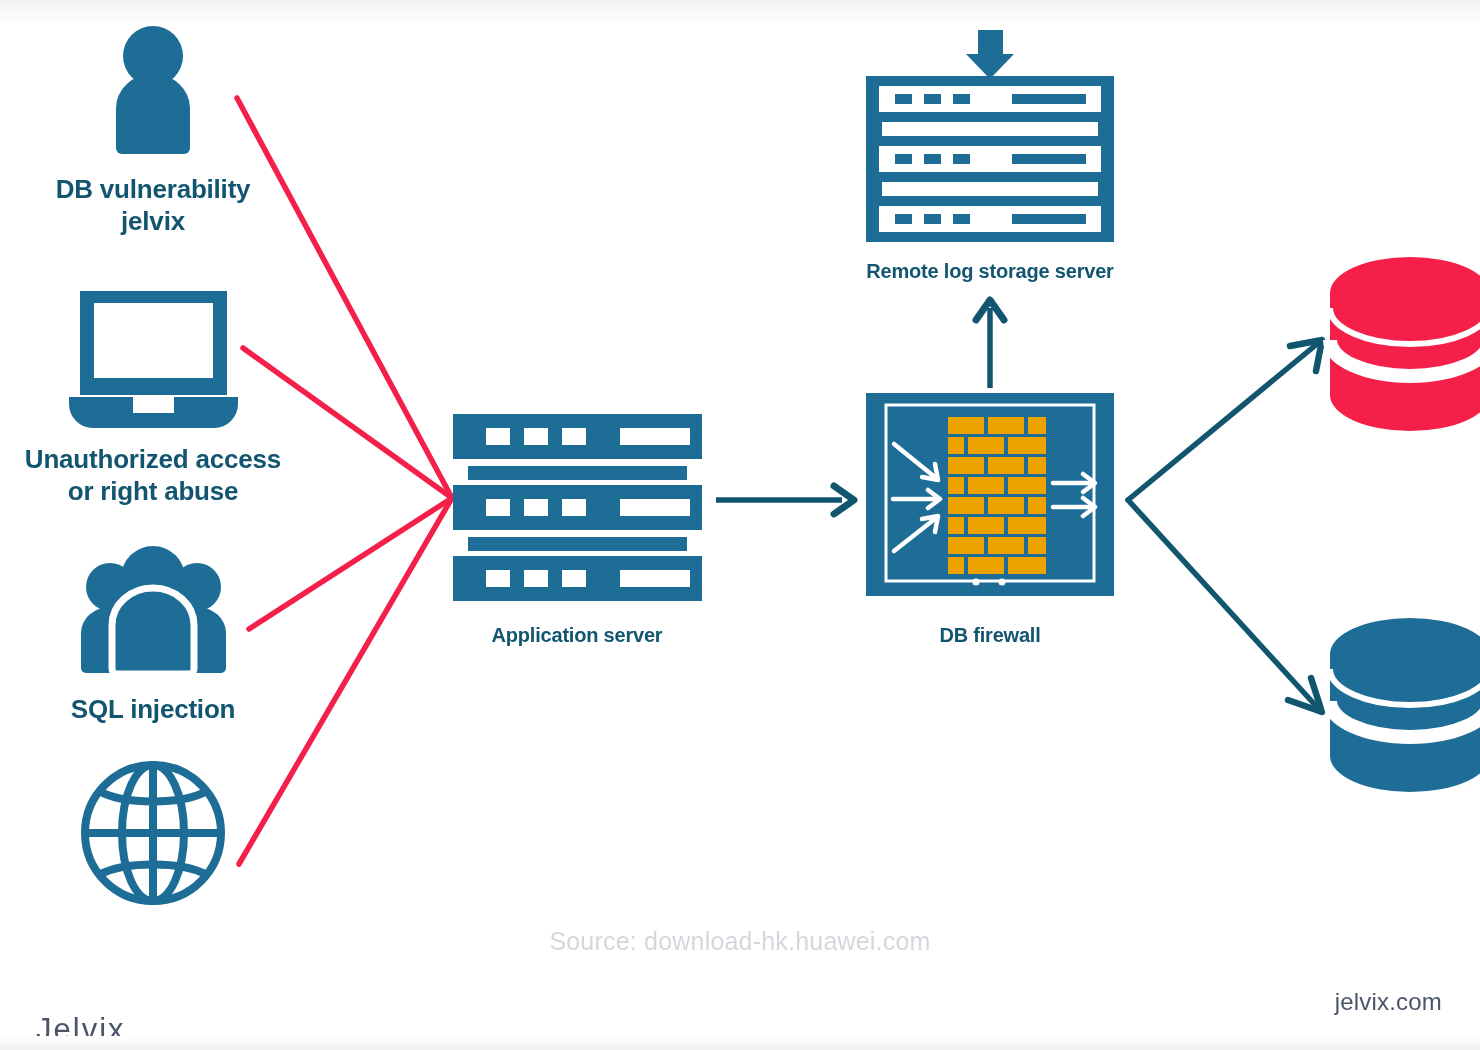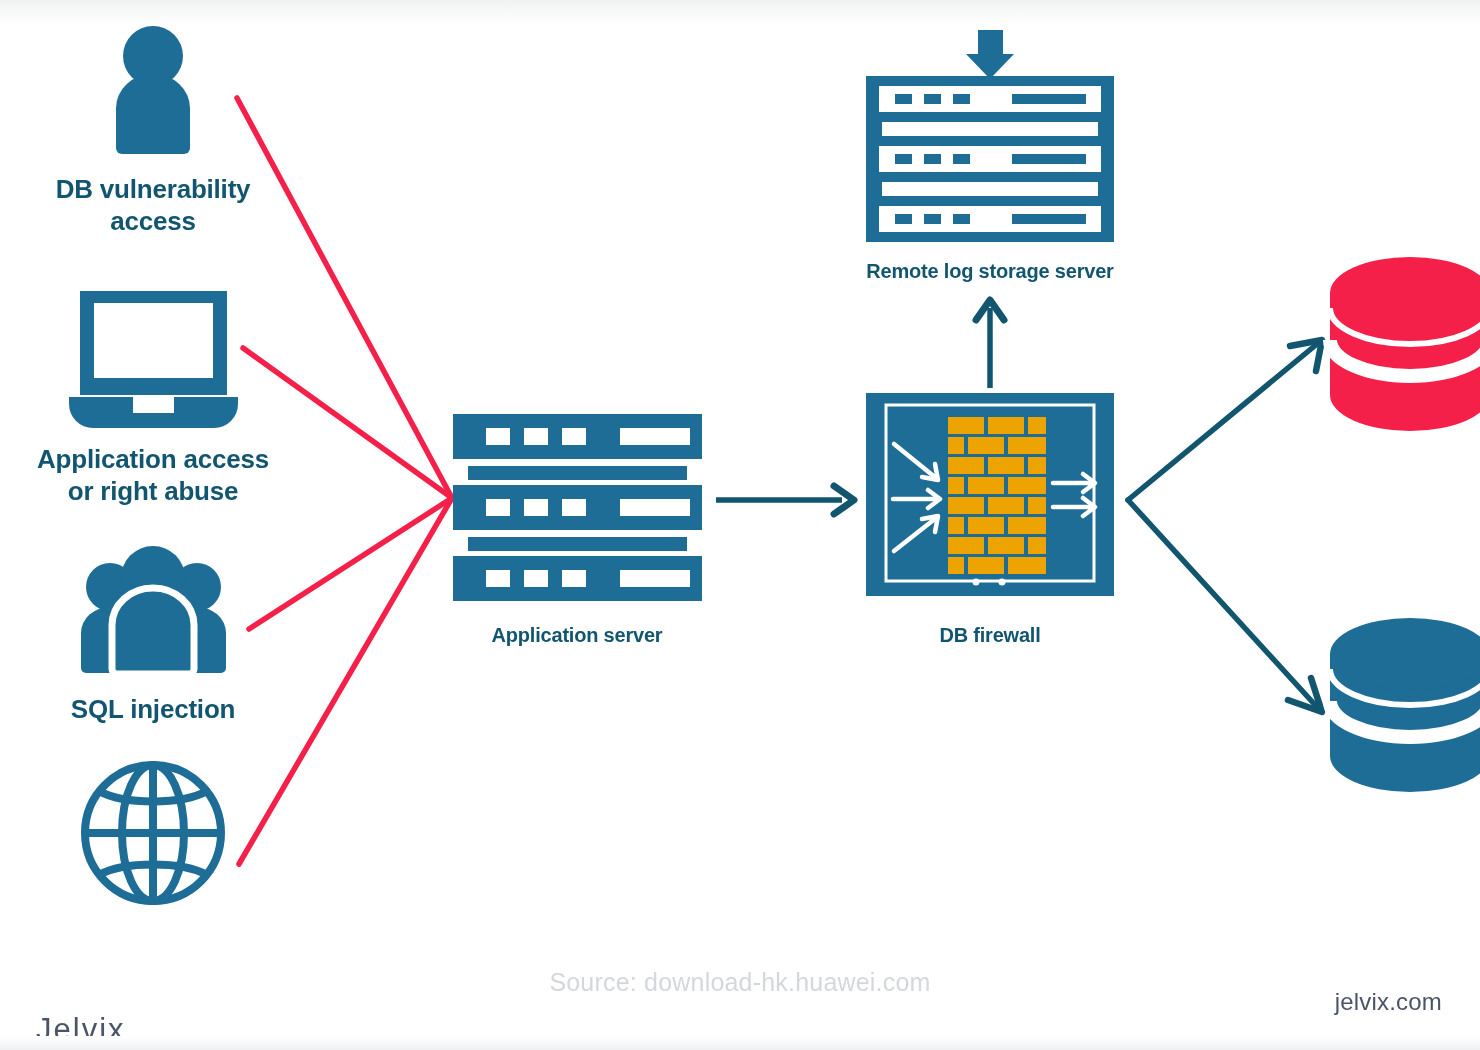--- a/index.html
+++ b/index.html
@@ -63,21 +63,21 @@
   }
   #brand-left {
     left: 36px; top: 984px;
     font-size: 31px;
     color: #4c5468;
     letter-spacing: 2px;
     font-weight: 300;
     margin-top: 28px;
   }
   #source-note {
-    left: 0; top: 968px;
+    left: 0; top: 927px;
     width: 1480px;
     text-align: center;
     font-size: 25px;
     color: #d4d7dc;
     letter-spacing: 0.2px;
   }
   #brand-right {
     right: 38px; top: 988px;
     font-size: 24px;
     color: #4c5468;
@@ -282,23 +282,23 @@
     <g clip-path="url(#pageclip)">
       <path d="M1330,654 L1330,756 a80,36 0 0 0 160,0 L1490,654 Z" fill="#1d6d97"></path>
       <ellipse cx="1410" cy="654" rx="80" ry="36" fill="#1d6d97"></ellipse>
       <path d="M1330,669 a80,36 0 0 0 160,0" fill="none" stroke="#ffffff" stroke-width="6"></path>
       <path d="M1330,701 a80,36 0 0 0 160,0" fill="none" stroke="#ffffff" stroke-width="14"></path>
     </g>
 
   </svg>
 
   <div class="nodelabel lbl-threat" style="left:13px; top:174px; width:280px;">DB vulnerability
-access</div>
-
-  <div class="nodelabel lbl-threat" style="left:2px; top:444px; width:302px;">Application access
+jelvix</div>
+
+  <div class="nodelabel lbl-threat" style="left:2px; top:444px; width:302px;">Unauthorized access
 or right abuse</div>
 
   <div class="nodelabel lbl-threat" style="left:13px; top:694px; width:280px;">SQL injection</div>
 
 
   <div class="nodelabel lbl-node" style="left:427px; top:623px; width:300px;">Application server</div>
 
   <div class="nodelabel lbl-node" style="left:840px; top:623px; width:300px;">DB firewall</div>
 
   <div class="nodelabel lbl-node" style="left:790px; top:259px; width:400px;">Remote log storage server</div>

